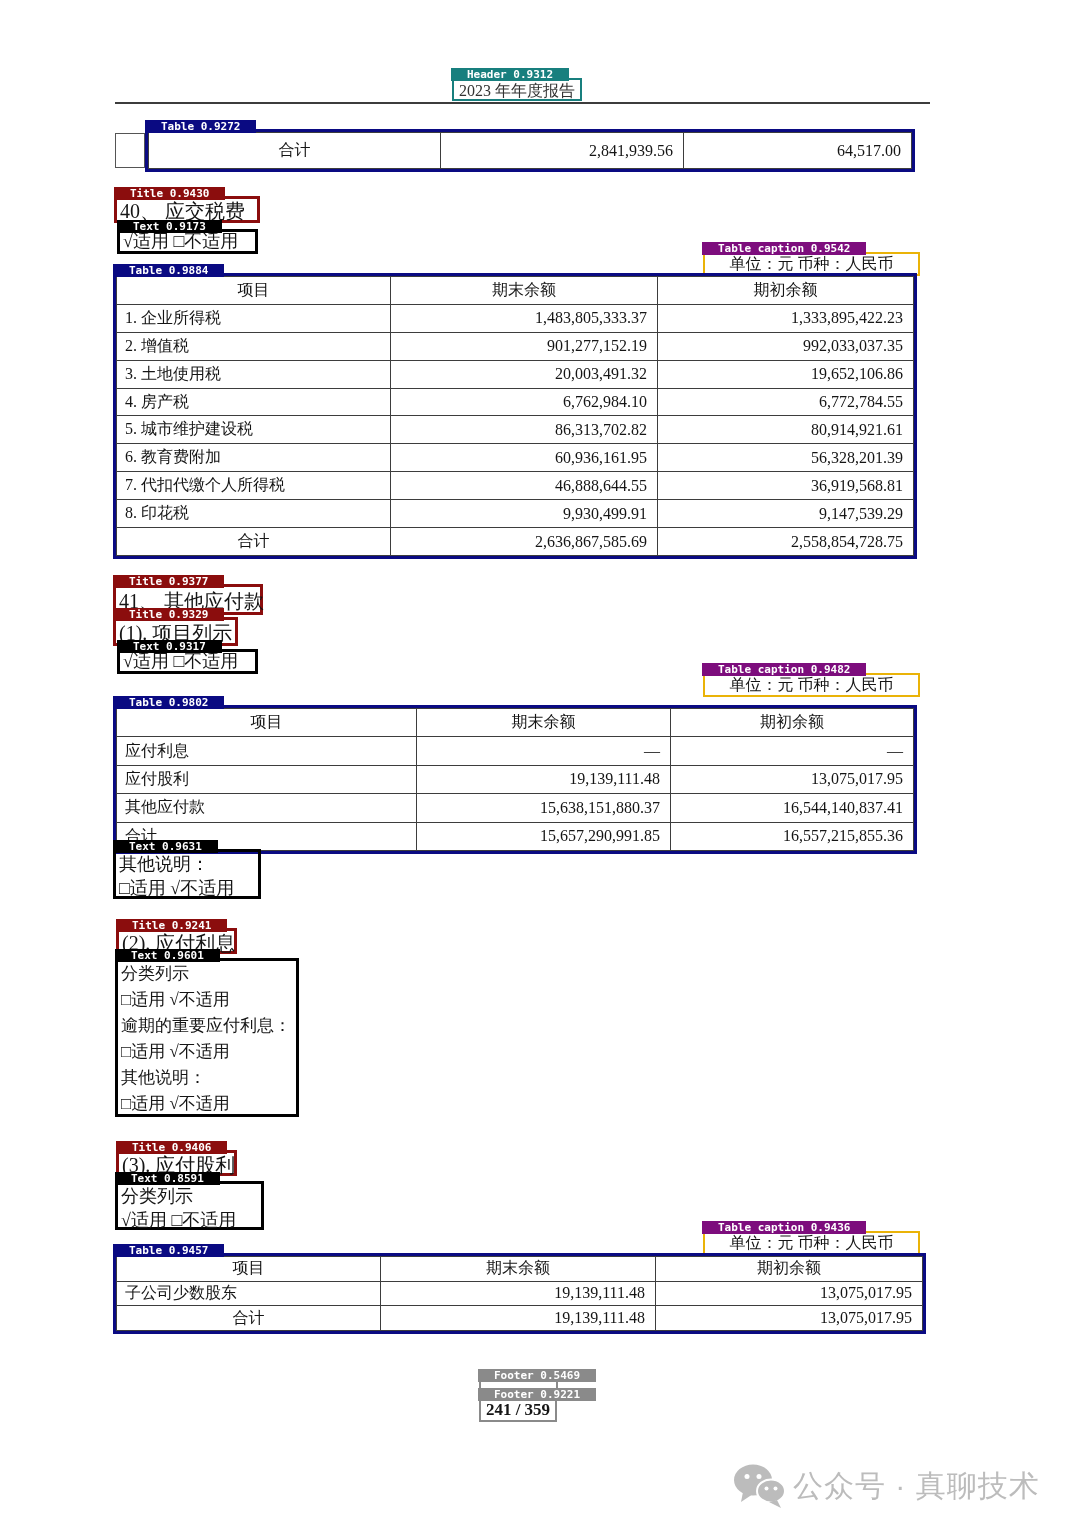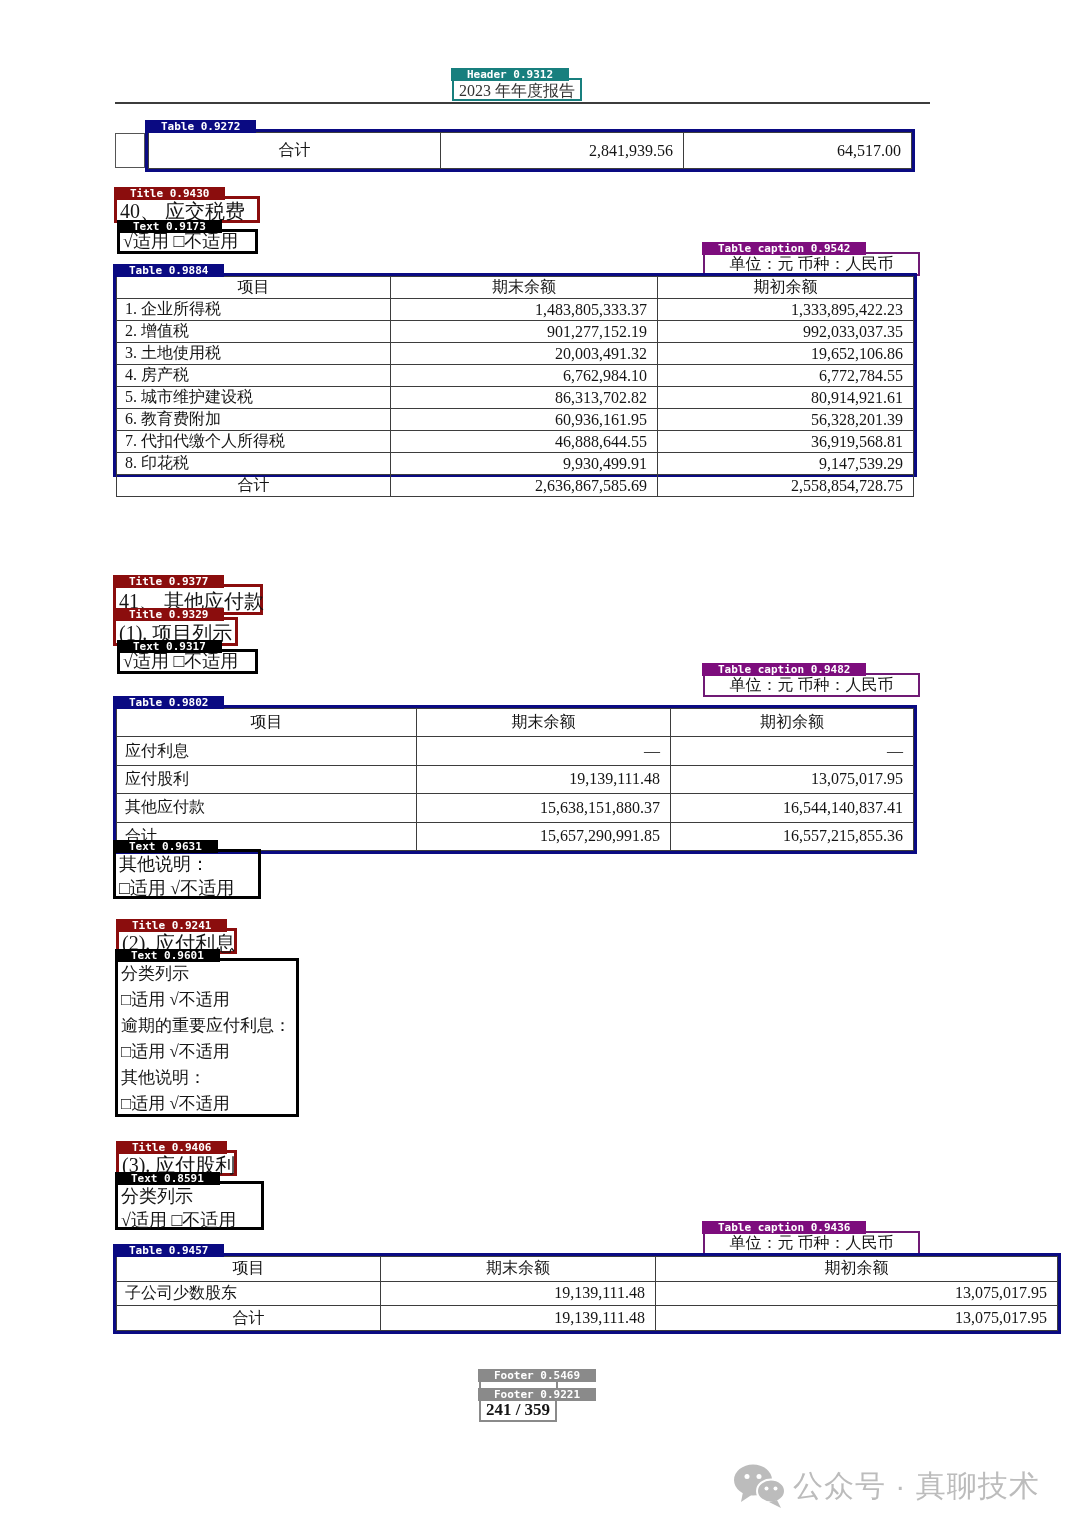--- a/index.html
+++ b/index.html
@@ -8,21 +8,21 @@
 
   
   .det{position:absolute;box-sizing:border-box;}
   .lbl{position:absolute;left:-3px;bottom:100%;margin-bottom:-1px;
        font-family:"DejaVu Sans Mono",monospace;font-weight:bold;font-size:11px;
        line-height:13px;color:#fff;padding:0 16px;white-space:nowrap;z-index:5;}
   .c-header{border:2px solid #187f7e;} .c-header>.lbl{background:#187f7e;}
   .c-table {border:3px solid #0a0a82;} .c-table>.lbl{background:#0a0a82;}
   .c-title {border:3px solid #8b0d0d;} .c-title>.lbl{background:#8b0d0d;}
   .c-text  {border:3px solid #000000;} .c-text>.lbl{background:#000000;}
-  .c-caption{border:2px solid #701a75;} .c-caption>.lbl{background:#7d0d7d;}
+  .c-caption{border:2px solid #eab308;} .c-caption>.lbl{background:#7d0d7d;}
   .c-footer{border:2px solid #8a8a8a;} .c-footer>.lbl{background:#8a8a8a;}
 
   .hrule{position:absolute;left:115px;top:102px;width:815px;height:2px;background:#3c3c3c;}
   .ghost-cell{position:absolute;left:115px;top:133px;width:30px;height:35px;
               border:1.5px solid #555;box-sizing:border-box;background:#fff;}
 
   .boxtext{display:block;width:100%;text-align:center;font-size:16px;line-height:21px;color:#333;white-space:nowrap;}
   .title-text{display:block;font-size:20px;font-weight:normal;line-height:1.15;padding:1px 3px;white-space:nowrap;}
   .body-line{font-size:18px;line-height:24px;padding:0 3px;white-space:nowrap;}
   .body-line.tall{line-height:26px;}
@@ -77,21 +77,21 @@
   </div>
   <div class="det c-text" style="left:117px;top:229px;width:141px;height:25px;">
     <span class="lbl">Text 0.9173</span>
     <div class="body-line" style="line-height:19px">√适用  □不适用</div>
   </div>
   <div class="det c-caption" style="left:703px;top:252px;width:217px;height:24px;">
     <span class="lbl">Table caption 0.9542</span>
     <span class="caption-text">单位：元  币种：人民币</span>
   </div>
 
-  <div class="det c-table" style="left:113px;top:273px;width:804px;height:204px;">
+  <div class="det c-table" style="left:113px;top:273px;width:804px;height:286px;">
     <span class="lbl">Table 0.9884</span>
     <table class="doc-table">
       <colgroup>
           <col style="width:274px">
           <col style="width:267px">
           <col>
         </colgroup>
       <tbody>
           <tr>
         <td class="ctr">项目</td>
@@ -232,21 +232,21 @@
     <span class="lbl">Text 0.8591</span>
     <div class="body-line">分类列示</div>
     <div class="body-line">√适用  □不适用</div>
   </div>
 
   <div class="det c-caption" style="left:703px;top:1231px;width:217px;height:24px;">
     <span class="lbl">Table caption 0.9436</span>
     <span class="caption-text">单位：元  币种：人民币</span>
   </div>
 
-  <div class="det c-table" style="left:113px;top:1253px;width:948px;height:81px;">
+  <div class="det c-table" style="left:113px;top:1253px;width:813px;height:81px;">
     <span class="lbl">Table 0.9457</span>
     <table class="doc-table">
       <colgroup>
           <col style="width:264px">
           <col style="width:275px">
           <col>
         </colgroup>
       <tbody>
           <tr>
         <td class="ctr">项目</td>

